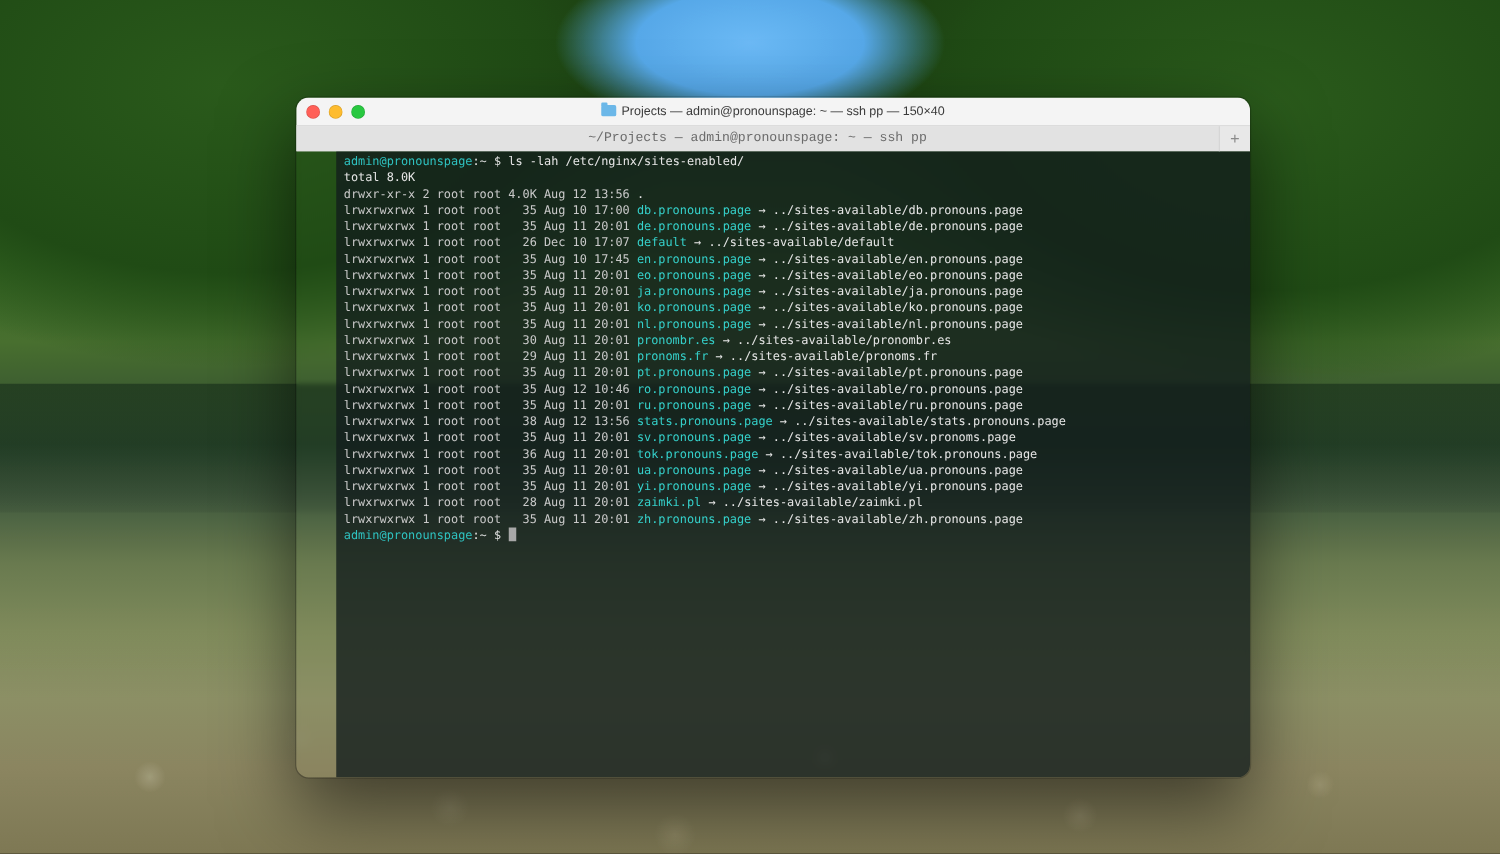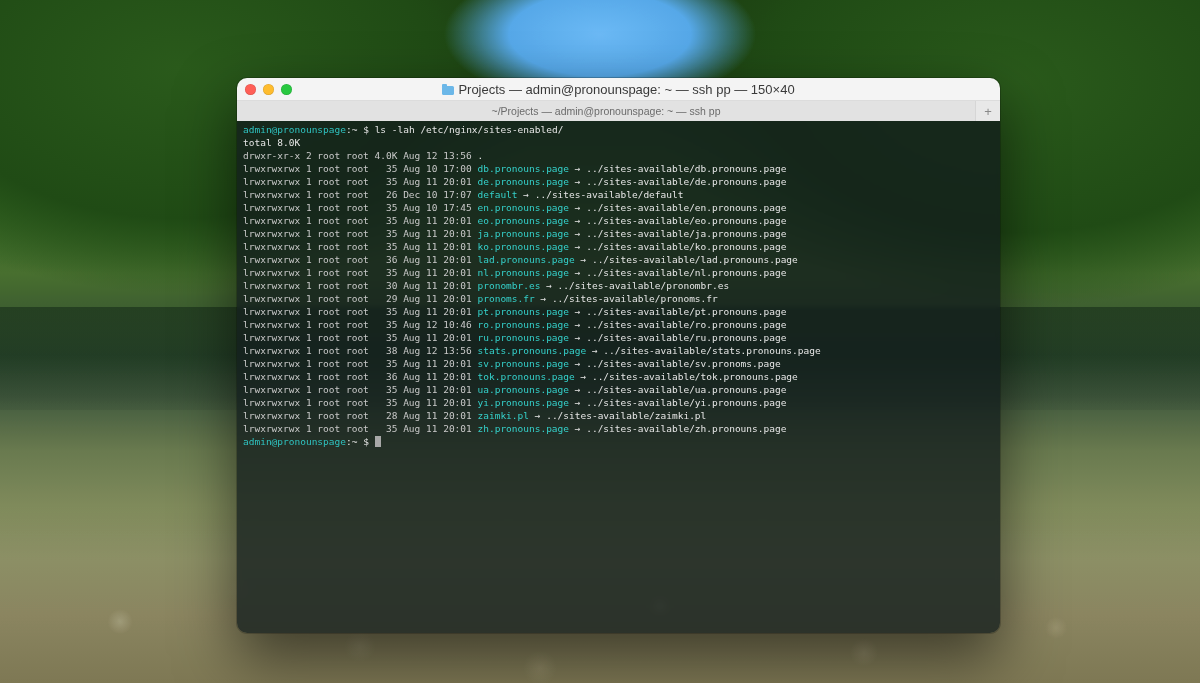--- a/index.html
+++ b/index.html
@@ -92,21 +92,21 @@
     border-radius: 50%;
     display: inline-block;
   }
   .t-red   { background: #ff5f57; box-shadow: inset 0 0 0 0.5px rgba(0,0,0,0.15);}
   .t-yel   { background: #febc2e; box-shadow: inset 0 0 0 0.5px rgba(0,0,0,0.15);}
   .t-grn   { background: #28c840; box-shadow: inset 0 0 0 0.5px rgba(0,0,0,0.15);}
   .titlebar .title {
     position: absolute;
     left: 0; right: 0;
     text-align: center;
-    font-size: 13px;
+    font-size: 10px;
     color: #3a3a3a;
     font-weight: 500;
     pointer-events: none;
   }
   .titlebar .title .folder-icon {
     display: inline-block;
     width: 12px; height: 9px;
     background: #6bb7e8;
     border-radius: 1.5px;
     position: relative;
@@ -123,20 +123,21 @@
   }
 
   .tabstrip {
     height: 20px;
     background: #e8e8e8;
     display: flex;
     align-items: stretch;
     font-size: 10.5px;
     color: #6b6b6b;
     border-top: 1px solid #dcdcdc;
+    font-family: Liberation Mono, monospace;
   }
   .tabstrip .tab {
     flex: 1;
     display: flex;
     align-items: center;
     justify-content: center;
     border-right: 1px solid #d6d6d6;
     background: #e2e2e2;
   }
   .tabstrip .tab.active {
@@ -148,25 +149,26 @@
     align-items: center;
     justify-content: center;
     color: #8a8a8a;
     font-size: 13px;
     background: #e8e8e8;
   }
 
   .term-body {
     background: rgba(18, 28, 28, 0.78);
     min-height: 490px;
-    padding: 2px 6px 20px 6px;
+    padding: 2px 6px 9px 6px;
     font-family: "Menlo", "Monaco", "Consolas", monospace;
     font-size: 9.5px;
     line-height: 13px;
     color: #e6e6e6;
+    margin-left: 32px;
   }
 
   .line { white-space: pre; }
 
   .c-user   { color: #2fc2c0; }  
   .c-white  { color: #e6e6e6; }
   .c-cyan   { color: #35d1cb; }  
   .c-dim    { color: #c9c9c9; }
   .c-arrow  { color: #e6e6e6; }
 
@@ -212,21 +214,20 @@
 
     <div id="listing">
         <div class="line"><span class="c-dim">drwxr-xr-x 2 root root 4.0K Aug 12 13:56 </span><span class="c-white">.</span></div>
         <div class="line"><span class="c-dim">lrwxrwxrwx 1 root root   35 Aug 10 17:00 </span><span class="c-cyan">db.pronouns.page</span><span class="c-arrow"> → </span><span class="c-white">../sites-available/db.pronouns.page</span></div>
         <div class="line"><span class="c-dim">lrwxrwxrwx 1 root root   35 Aug 11 20:01 </span><span class="c-cyan">de.pronouns.page</span><span class="c-arrow"> → </span><span class="c-white">../sites-available/de.pronouns.page</span></div>
         <div class="line"><span class="c-dim">lrwxrwxrwx 1 root root   26 Dec 10 17:07 </span><span class="c-cyan">default</span><span class="c-arrow"> → </span><span class="c-white">../sites-available/default</span></div>
         <div class="line"><span class="c-dim">lrwxrwxrwx 1 root root   35 Aug 10 17:45 </span><span class="c-cyan">en.pronouns.page</span><span class="c-arrow"> → </span><span class="c-white">../sites-available/en.pronouns.page</span></div>
         <div class="line"><span class="c-dim">lrwxrwxrwx 1 root root   35 Aug 11 20:01 </span><span class="c-cyan">eo.pronouns.page</span><span class="c-arrow"> → </span><span class="c-white">../sites-available/eo.pronouns.page</span></div>
         <div class="line"><span class="c-dim">lrwxrwxrwx 1 root root   35 Aug 11 20:01 </span><span class="c-cyan">ja.pronouns.page</span><span class="c-arrow"> → </span><span class="c-white">../sites-available/ja.pronouns.page</span></div>
         <div class="line"><span class="c-dim">lrwxrwxrwx 1 root root   35 Aug 11 20:01 </span><span class="c-cyan">ko.pronouns.page</span><span class="c-arrow"> → </span><span class="c-white">../sites-available/ko.pronouns.page</span></div>
-        <div class="line"><span class="c-dim">lrwxrwxrwx 1 root root   36 Aug 11 20:01 </span><span class="c-cyan">lad.pronouns.page</span><span class="c-arrow"> → </span><span class="c-white">../sites-available/lad.pronouns.page</span></div>
         <div class="line"><span class="c-dim">lrwxrwxrwx 1 root root   35 Aug 11 20:01 </span><span class="c-cyan">nl.pronouns.page</span><span class="c-arrow"> → </span><span class="c-white">../sites-available/nl.pronouns.page</span></div>
         <div class="line"><span class="c-dim">lrwxrwxrwx 1 root root   30 Aug 11 20:01 </span><span class="c-cyan">pronombr.es</span><span class="c-arrow"> → </span><span class="c-white">../sites-available/pronombr.es</span></div>
         <div class="line"><span class="c-dim">lrwxrwxrwx 1 root root   29 Aug 11 20:01 </span><span class="c-cyan">pronoms.fr</span><span class="c-arrow"> → </span><span class="c-white">../sites-available/pronoms.fr</span></div>
         <div class="line"><span class="c-dim">lrwxrwxrwx 1 root root   35 Aug 11 20:01 </span><span class="c-cyan">pt.pronouns.page</span><span class="c-arrow"> → </span><span class="c-white">../sites-available/pt.pronouns.page</span></div>
         <div class="line"><span class="c-dim">lrwxrwxrwx 1 root root   35 Aug 12 10:46 </span><span class="c-cyan">ro.pronouns.page</span><span class="c-arrow"> → </span><span class="c-white">../sites-available/ro.pronouns.page</span></div>
         <div class="line"><span class="c-dim">lrwxrwxrwx 1 root root   35 Aug 11 20:01 </span><span class="c-cyan">ru.pronouns.page</span><span class="c-arrow"> → </span><span class="c-white">../sites-available/ru.pronouns.page</span></div>
         <div class="line"><span class="c-dim">lrwxrwxrwx 1 root root   38 Aug 12 13:56 </span><span class="c-cyan">stats.pronouns.page</span><span class="c-arrow"> → </span><span class="c-white">../sites-available/stats.pronouns.page</span></div>
         <div class="line"><span class="c-dim">lrwxrwxrwx 1 root root   35 Aug 11 20:01 </span><span class="c-cyan">sv.pronouns.page</span><span class="c-arrow"> → </span><span class="c-white">../sites-available/sv.pronoms.page</span></div>
         <div class="line"><span class="c-dim">lrwxrwxrwx 1 root root   36 Aug 11 20:01 </span><span class="c-cyan">tok.pronouns.page</span><span class="c-arrow"> → </span><span class="c-white">../sites-available/tok.pronouns.page</span></div>
         <div class="line"><span class="c-dim">lrwxrwxrwx 1 root root   35 Aug 11 20:01 </span><span class="c-cyan">ua.pronouns.page</span><span class="c-arrow"> → </span><span class="c-white">../sites-available/ua.pronouns.page</span></div>

